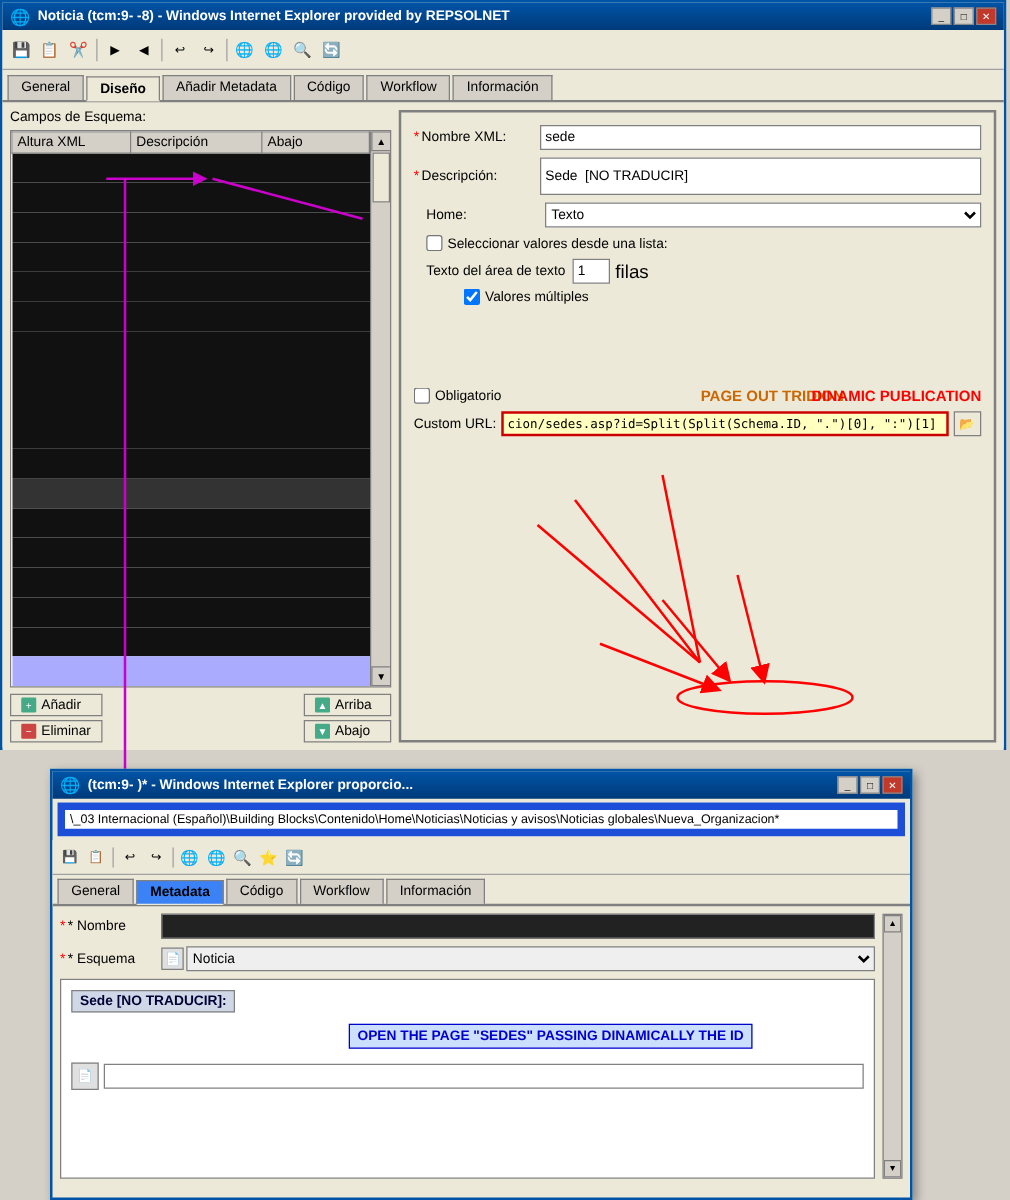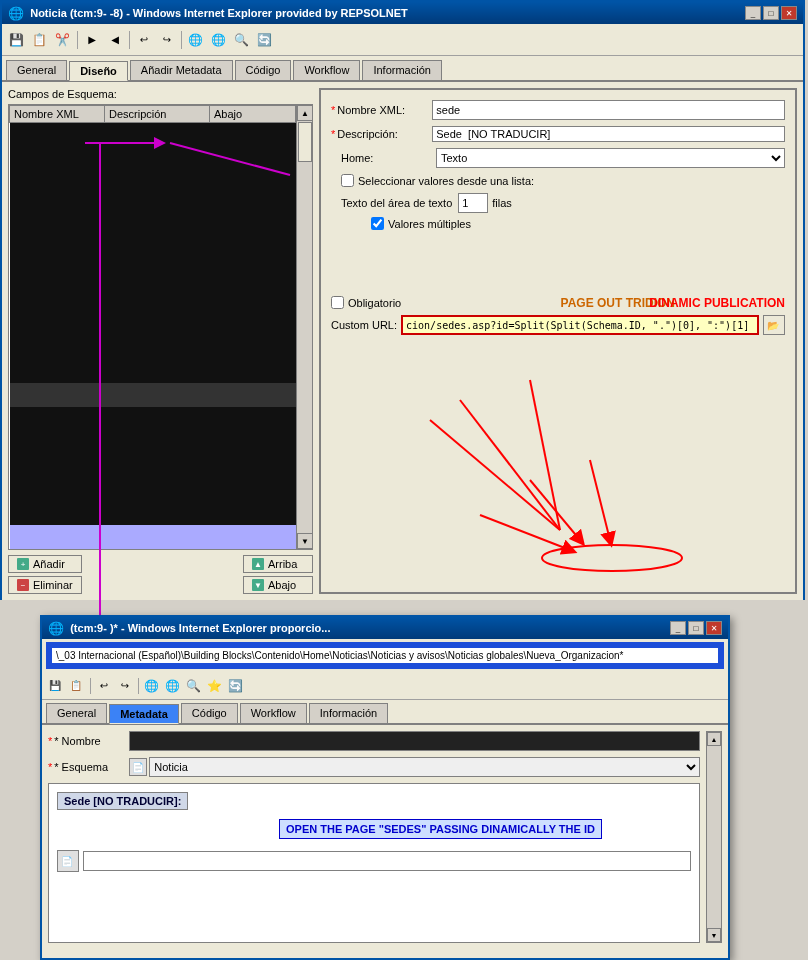--- a/index.html
+++ b/index.html
@@ -52,21 +52,21 @@
 
     <div style="display:flex; padding:6px; gap:6px; background:#ece9d8; height:calc(100% - 78px);">
 
       <div style="width:305px; flex-shrink:0; display:flex; flex-direction:column;">
         <div style="font-size:11px; margin-bottom:4px;">Campos de Esquema:</div>
 
         <div style="display:flex; border:1px solid #808080; flex:1; overflow:hidden;">
           <table style="border-collapse:collapse; width:100%; background:white; font-size:11px;">
             <thead>
               <tr>
-                <th style="background:#d4d0c8;border:1px solid #808080;padding:2px 4px;font-weight:normal;text-align:left;width:95px;">Nombre XML</th>
+                <th style="background:#d4d0c8;border:1px solid #808080;padding:2px 4px;font-weight:normal;text-align:left;width:95px;">Altura XML</th>
                 <th style="background:#d4d0c8;border:1px solid #808080;padding:2px 4px;font-weight:normal;text-align:left;width:105px;">Descripción</th>
                 <th style="background:#d4d0c8;border:1px solid #808080;padding:2px 4px;font-weight:normal;text-align:left;">Abajo</th>
               </tr>
             </thead>
             <tbody>
 
               <tr style="height:15px;background:#111;">
                   <td colspan="3"></td>
                 </tr>
               <tr style="height:15px;background:#111;">
@@ -160,40 +160,40 @@
 
         <div style="display:flex;align-items:center;margin-bottom:6px;">
           <span style="color:red;margin-right:2px;">*</span>
           <span style="width:95px;font-size:11px;">Nombre XML:</span>
           <input type="text" style="flex: 1 1 0%; height: 20px; border: 1px solid rgb(128, 128, 128); background: white; padding: 1px 3px; font-size: 11px;" value="sede">
         </div>
 
         <div style="display:flex;align-items:center;margin-bottom:6px;">
           <span style="color:red;margin-right:2px;">*</span>
           <span style="width:95px;font-size:11px;">Descripción:</span>
-          <input type="text" style="flex: 1 1 0%; height: 16px; border: 1px solid rgb(128, 128, 128); background: white; padding: 1px 3px; font-size: 11px;" value="Sede  [NO TRADUCIR]">
+          <input type="text" style="flex: 1 1 0%; height: 30px; border: 1px solid rgb(128, 128, 128); background: white; padding: 1px 3px; font-size: 11px;" value="Sede  [NO TRADUCIR]">
         </div>
 
         <div style="display:flex;align-items:center;margin-bottom:6px;">
           <span style="width:10px;"></span>
           <span style="width:95px;font-size:11px;">Home:</span>
           <select style="flex:1;height:20px;border:1px solid #808080;background:white;font-size:11px;">
             <option>Texto</option>
           </select>
         </div>
 
         <div style="display:flex;align-items:center;margin-bottom:6px;padding-left:10px;">
           <input type="checkbox" style="margin-right: 4px;">
           <span style="font-size:11px;">Seleccionar valores desde una lista:</span>
         </div>
 
         <div style="display:flex;align-items:center;margin-bottom:4px;padding-left:10px;">
           <span style="font-size:11px;margin-right:6px;">Texto del área de texto</span>
           <input type="text" value="1" style="width: 30px; height: 20px; border: 1px solid rgb(128, 128, 128); background: white; font-size: 11px; padding: 1px 3px;">
-          <span style="font-size:11px;margin-left:4px;">filas</span>
+          <span style="font-size:15px;margin-left:4px;">filas</span>
         </div>
 
         <div style="display:flex;align-items:center;margin-bottom:6px;padding-left:40px;">
           <input type="checkbox" checked="" style="margin-right: 4px;">
           <span style="font-size:11px;">Valores múltiples</span>
         </div>
 
         <div style="height:60px;"></div>
 
 

